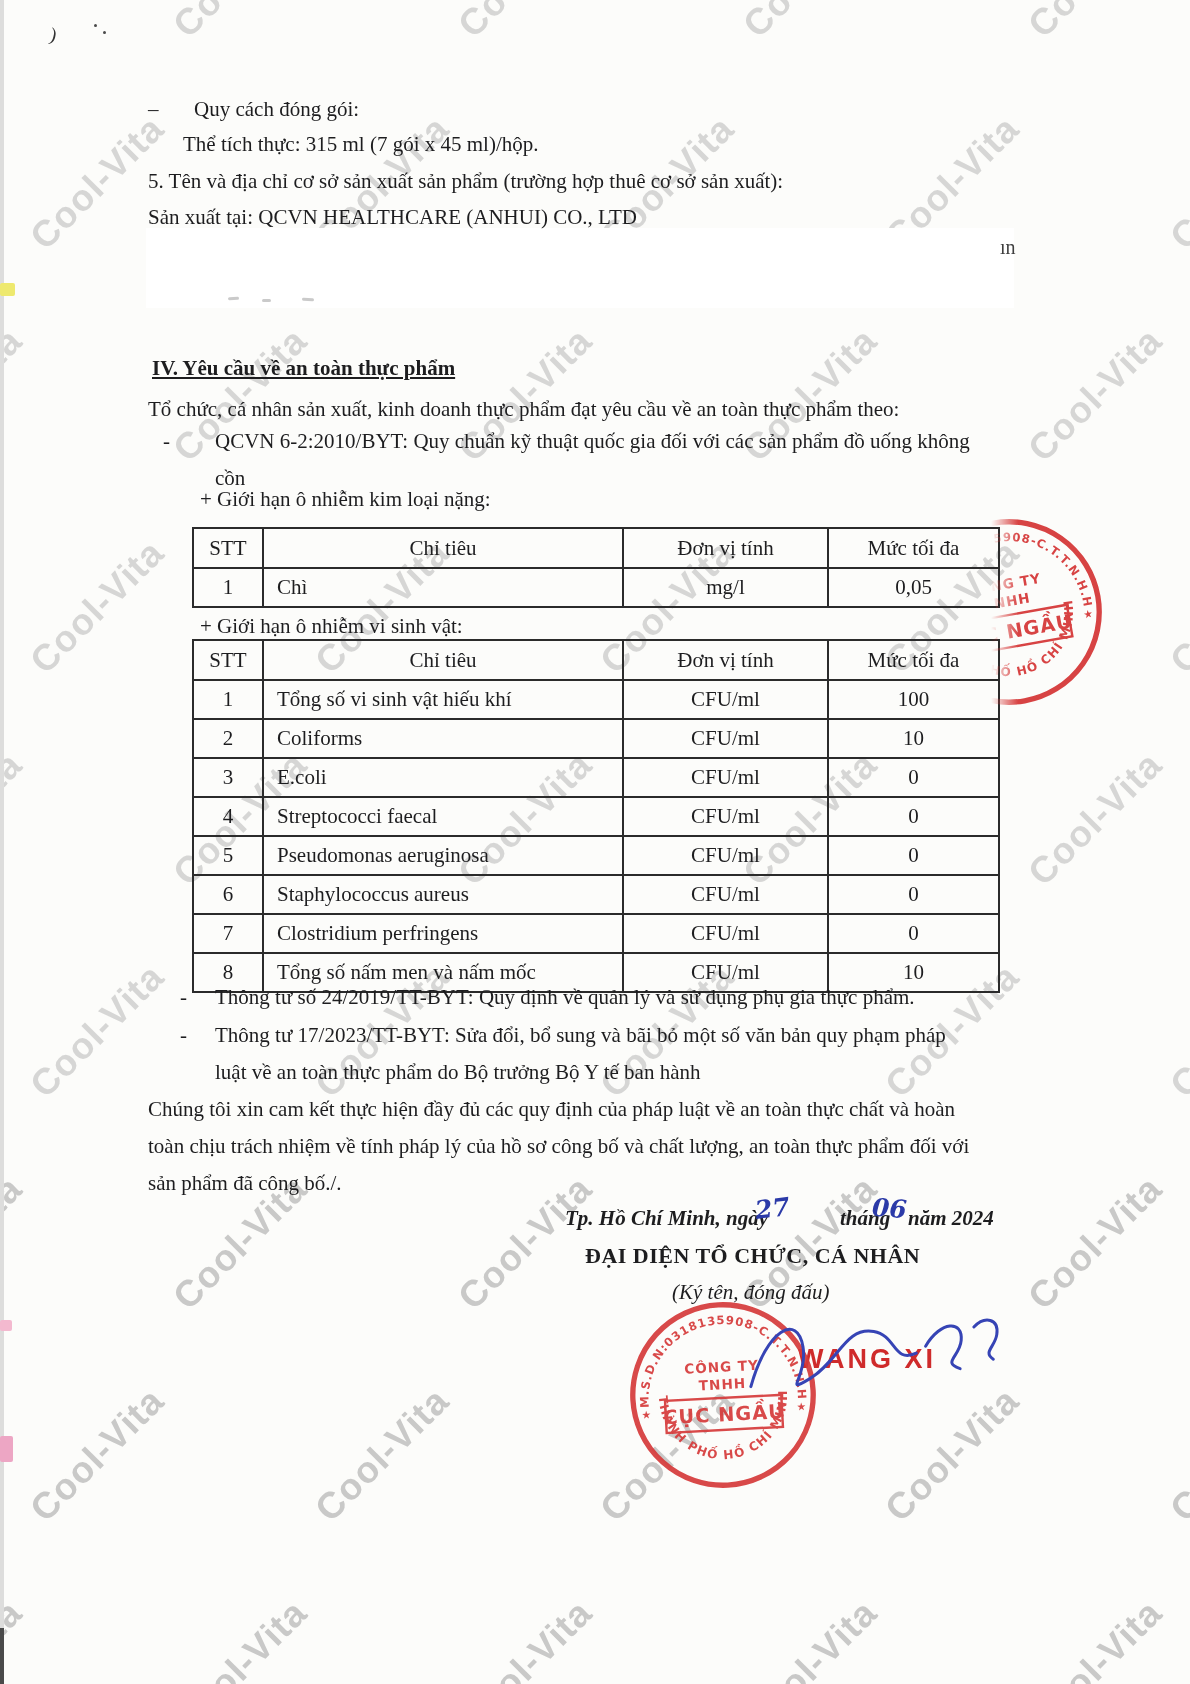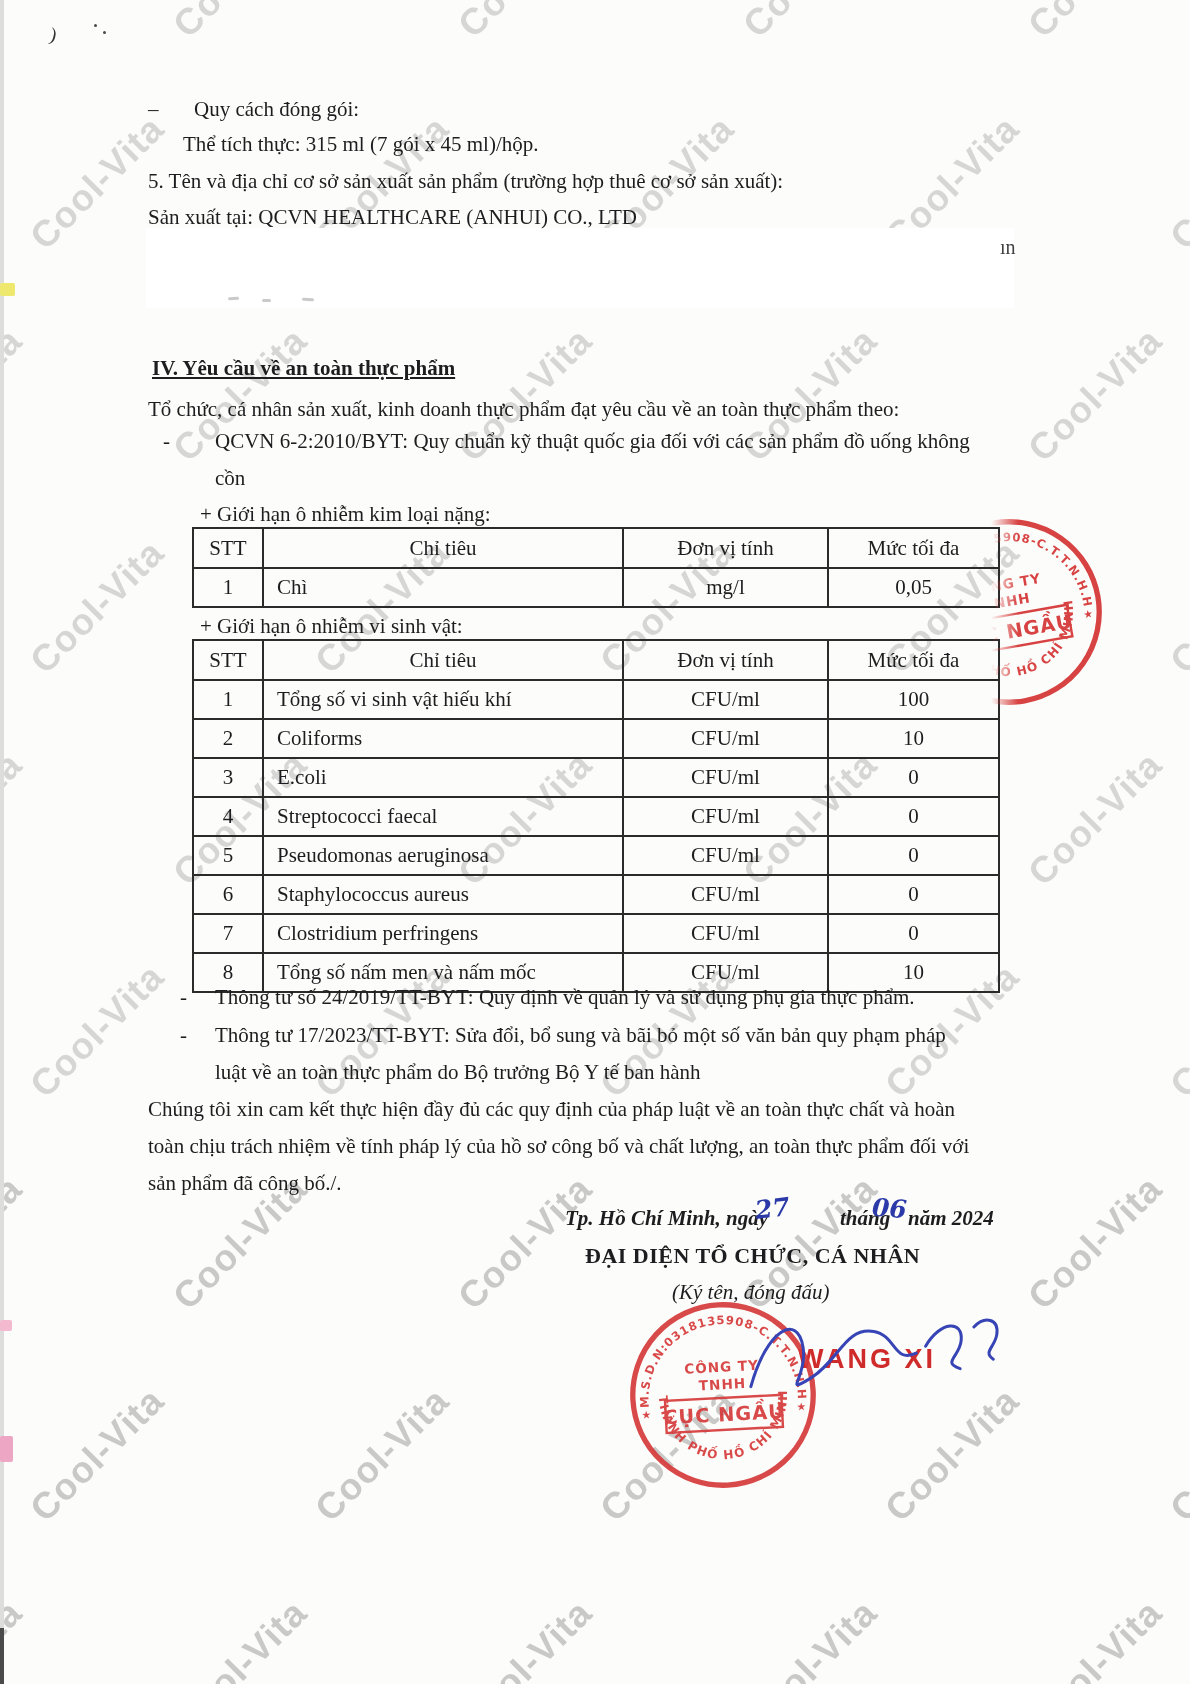--- a/index.html
+++ b/index.html
@@ -126,21 +126,21 @@
   <span class="line" style="left:183px;top:131px;">Thể tích thực: 315 ml (7 gói x 45 ml)/hộp.</span>
   <span class="line" style="left:148px;top:168px;">5. Tên và địa chỉ cơ sở sản xuất sản phẩm (trường hợp thuê cơ sở sản xuất):</span>
   <span class="line" style="left:148px;top:204px;">Sản xuất tại: QCVN HEALTHCARE (ANHUI) CO., LTD</span>
 
   <span class="line b" style="left:152px;top:355px;text-decoration:underline;">IV. Yêu cầu về an toàn thực phẩm</span>
   <span class="line" style="left:148px;top:396px;">Tổ chức, cá nhân sản xuất, kinh doanh thực phẩm đạt yêu cầu về an toàn thực phẩm theo:</span>
 
   <span class="line" style="left:163px;top:428px;">-</span>
   <span class="line" style="left:215px;top:428px;">QCVN 6-2:2010/BYT: Quy chuẩn kỹ thuật quốc gia đối với các sản phẩm đồ uống không</span>
   <span class="line" style="left:215px;top:465px;">cồn</span>
-  <span class="line" style="left:200px;top:501px;">+ Giới hạn ô nhiễm kim loại nặng:</span>
+  <span class="line" style="left:200px;top:486px;">+ Giới hạn ô nhiễm kim loại nặng:</span>
 
   <table class="doc-table" style="left:192px;top:527px;width:806px;">
     <colgroup>
         <col style="width:70px">
         <col style="width:360px">
         <col style="width:205px">
         <col style="width:171px">
       </colgroup>
     <tbody>
         <tr>

